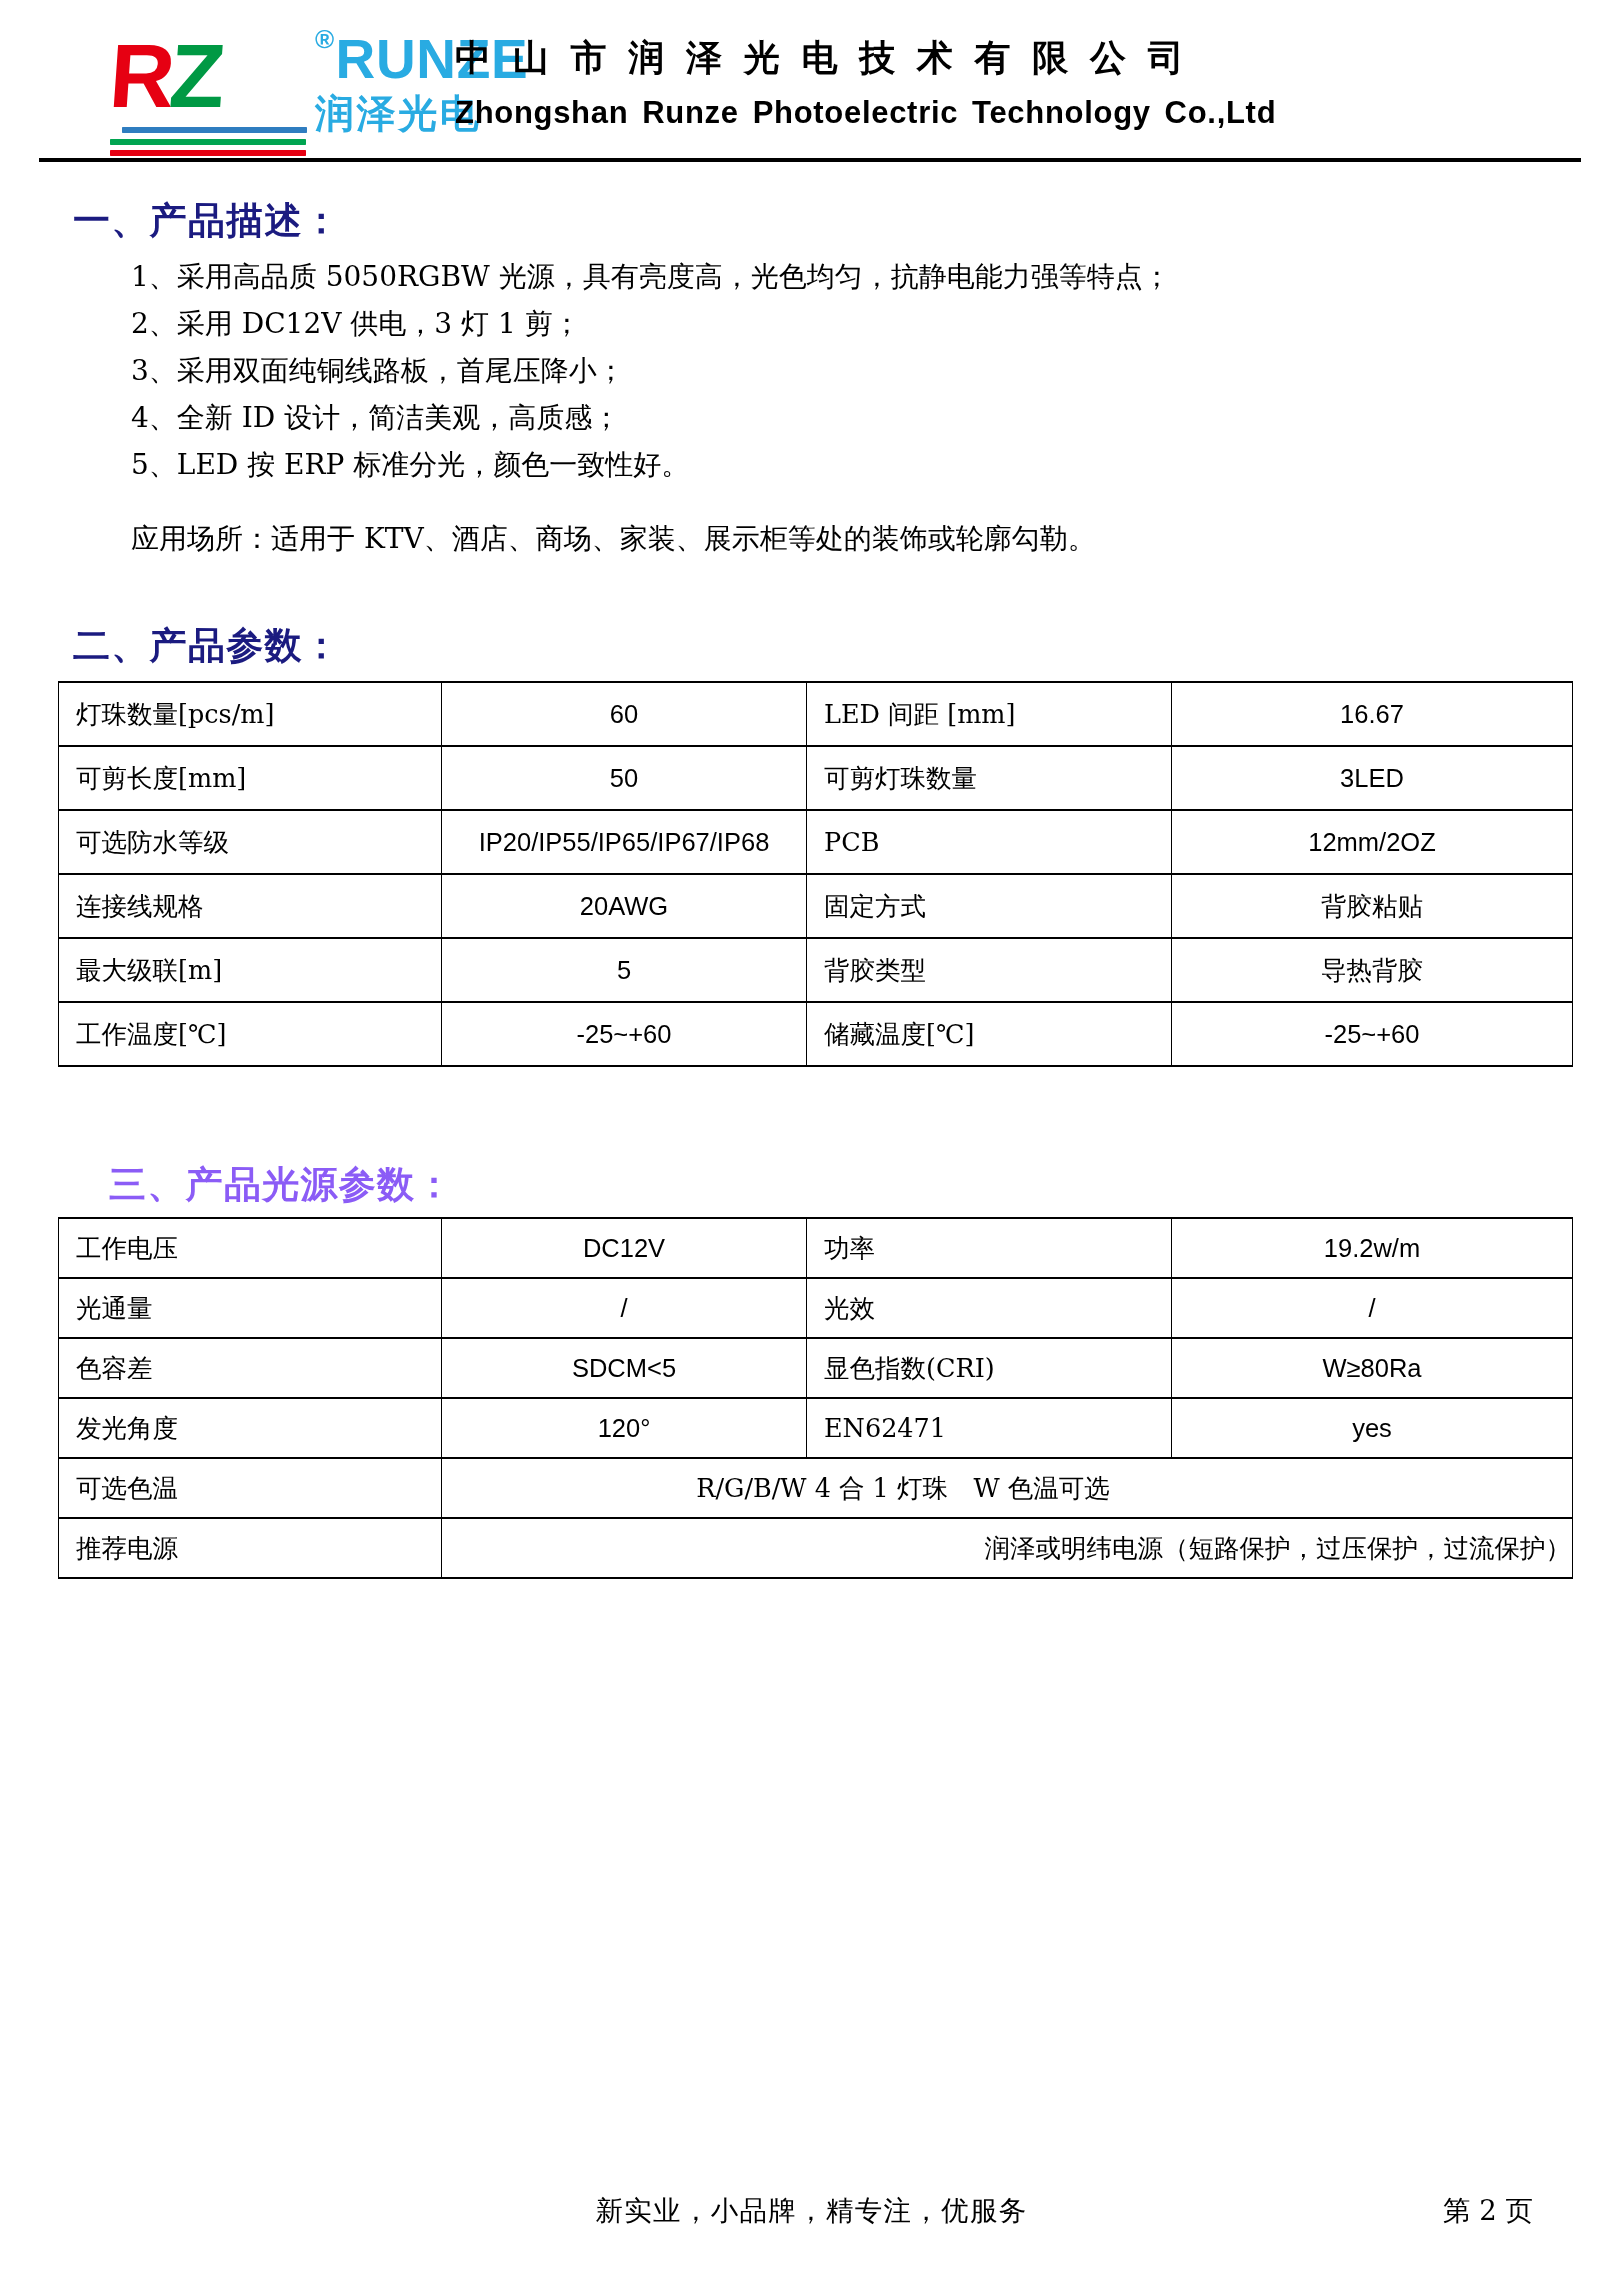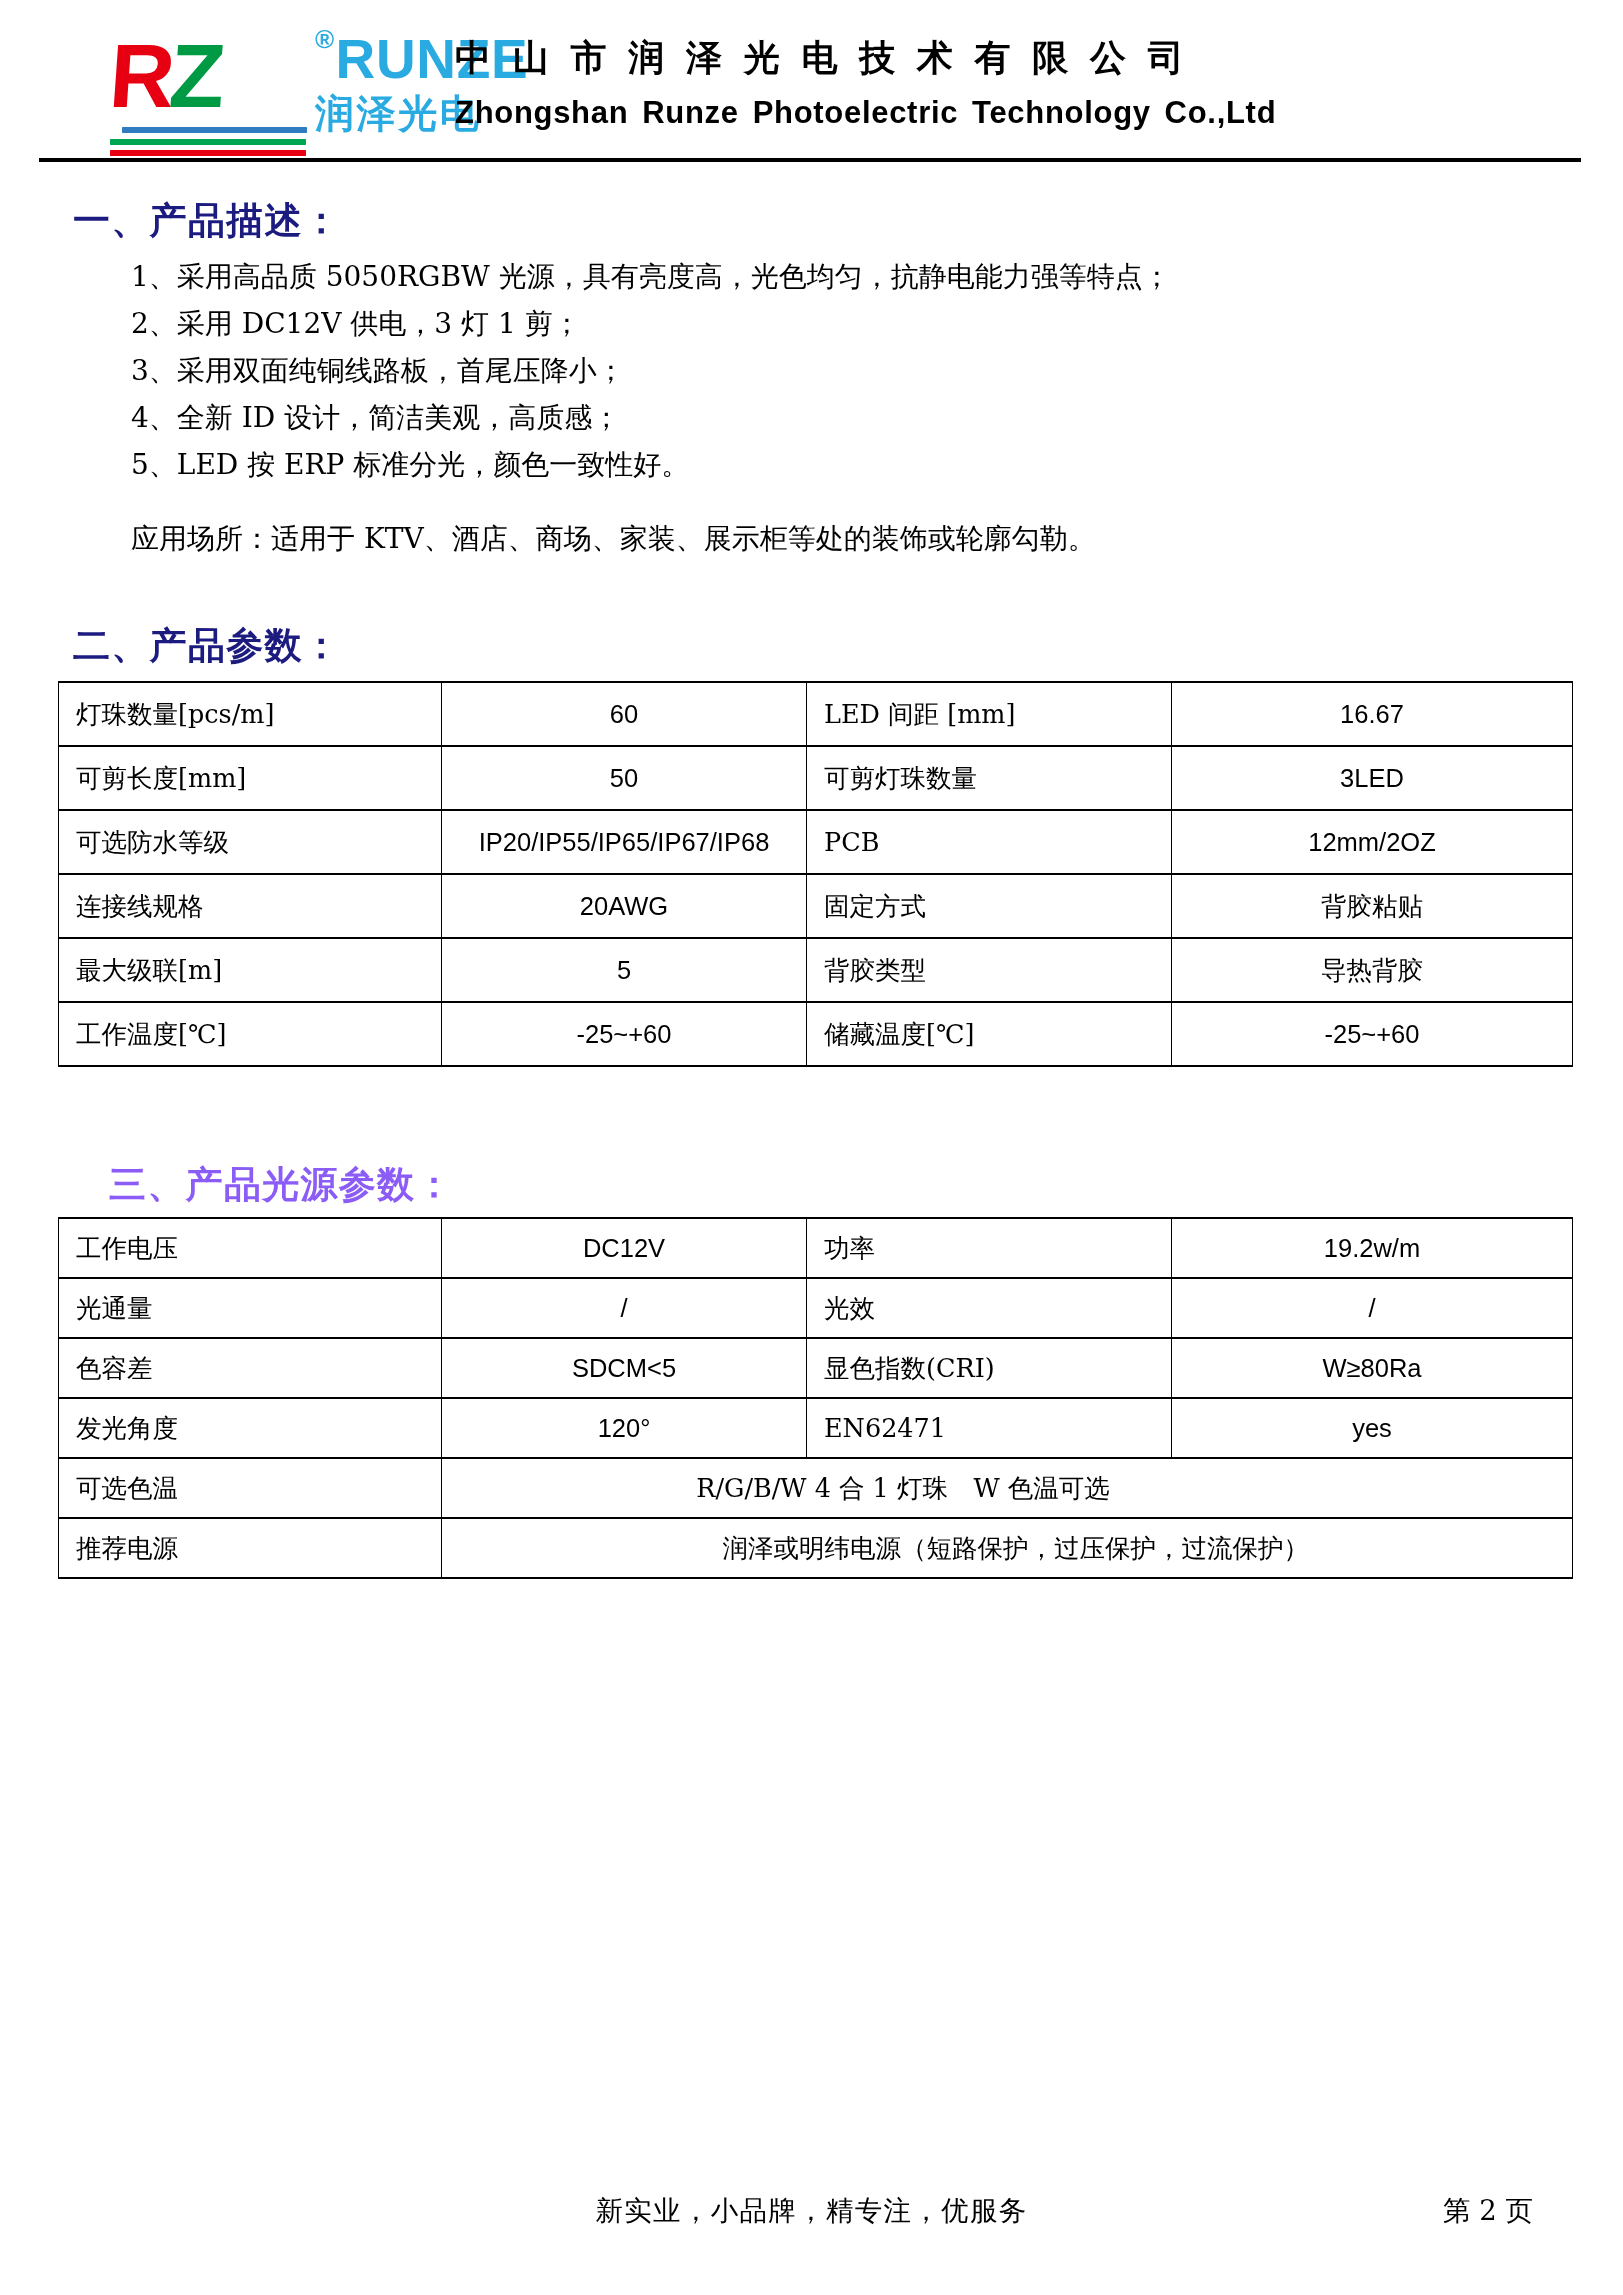--- a/index.html
+++ b/index.html
@@ -53,21 +53,21 @@
   td.lbl{text-align:left;padding-left:17px;
          font-family:"DejaVu Serif","Liberation Serif",serif;}
   td.val{text-align:center;font-family:"Liberation Sans","DejaVu Sans",sans-serif;}
   #table-params{top:681px;}
   #table-params td{height:60px;}
   #table-light{top:1217px;}
   #table-light td{height:56px;}
   .col1{width:383px;}.col2{width:365px;}.col3{width:365px;}.col4{width:401px;}
   td.span-center{text-align:center;padding-right:209px;
                  font-family:"DejaVu Serif","Liberation Serif",serif;}
-  td.span-left{text-align:center;padding-left:18.3px;
+  td.span-left{text-align:right;padding-left:18.3px;
                font-family:"DejaVu Serif","Liberation Serif",serif;}
 
   
   .footer-slogan{position:absolute;left:0;top:2193px;width:1623px;text-align:center;
                  font-size:27.5px;letter-spacing:1.3px;}
   .footer-page{position:absolute;right:90px;top:2193px;font-size:27.5px;}
 </style>
 </head>
 <body>
 

